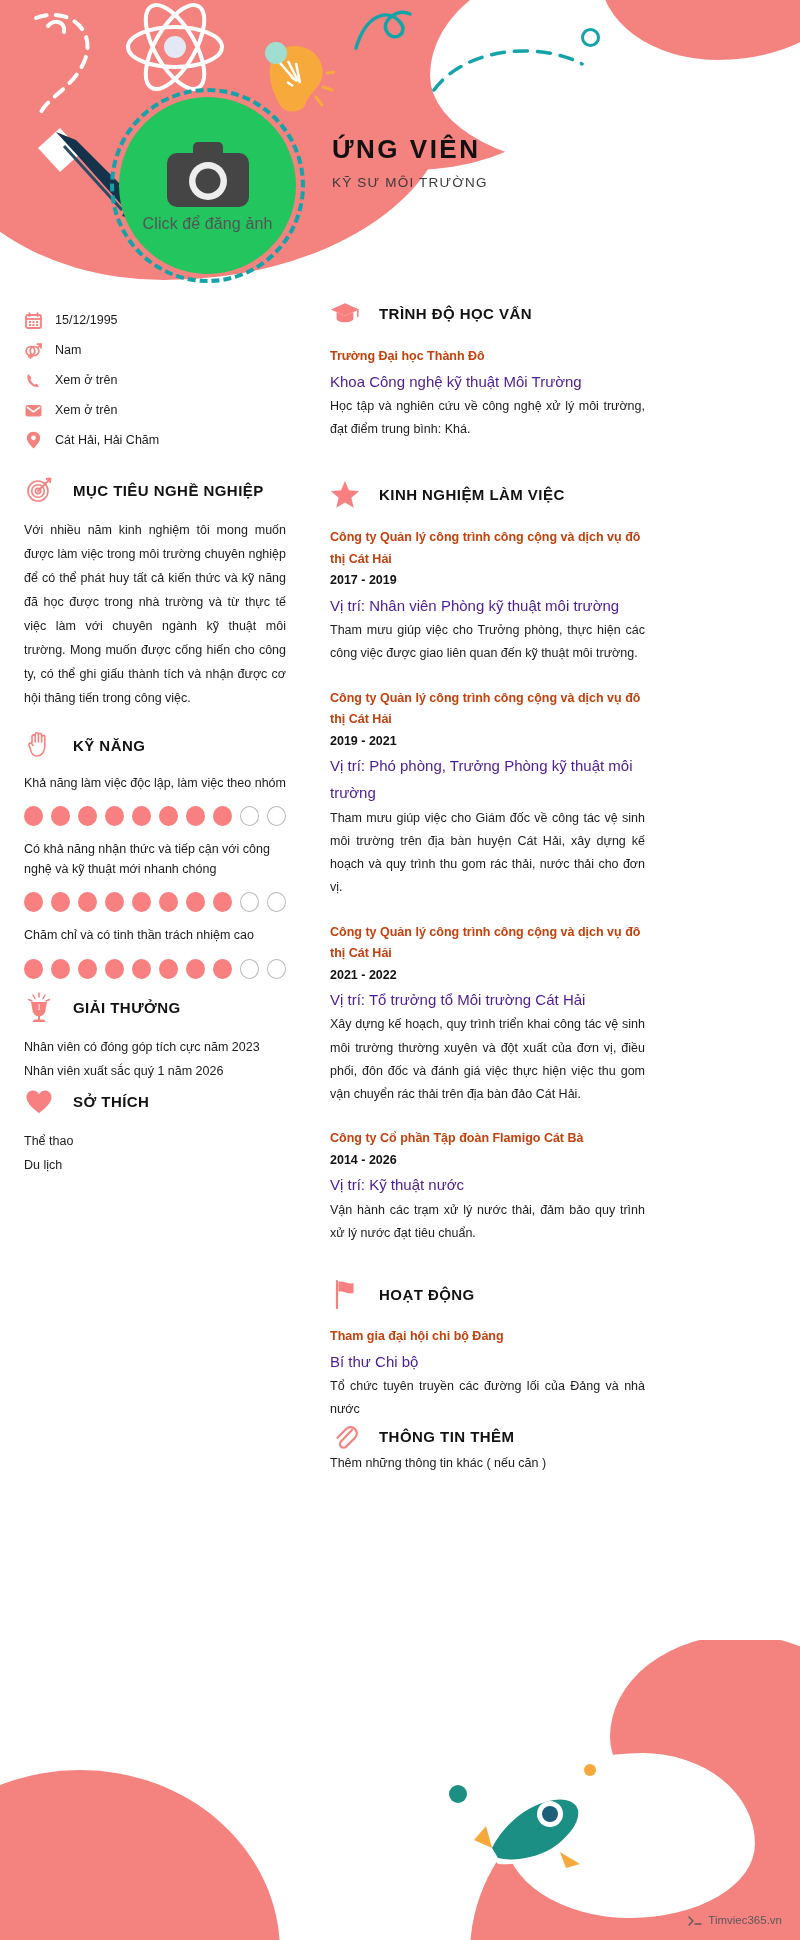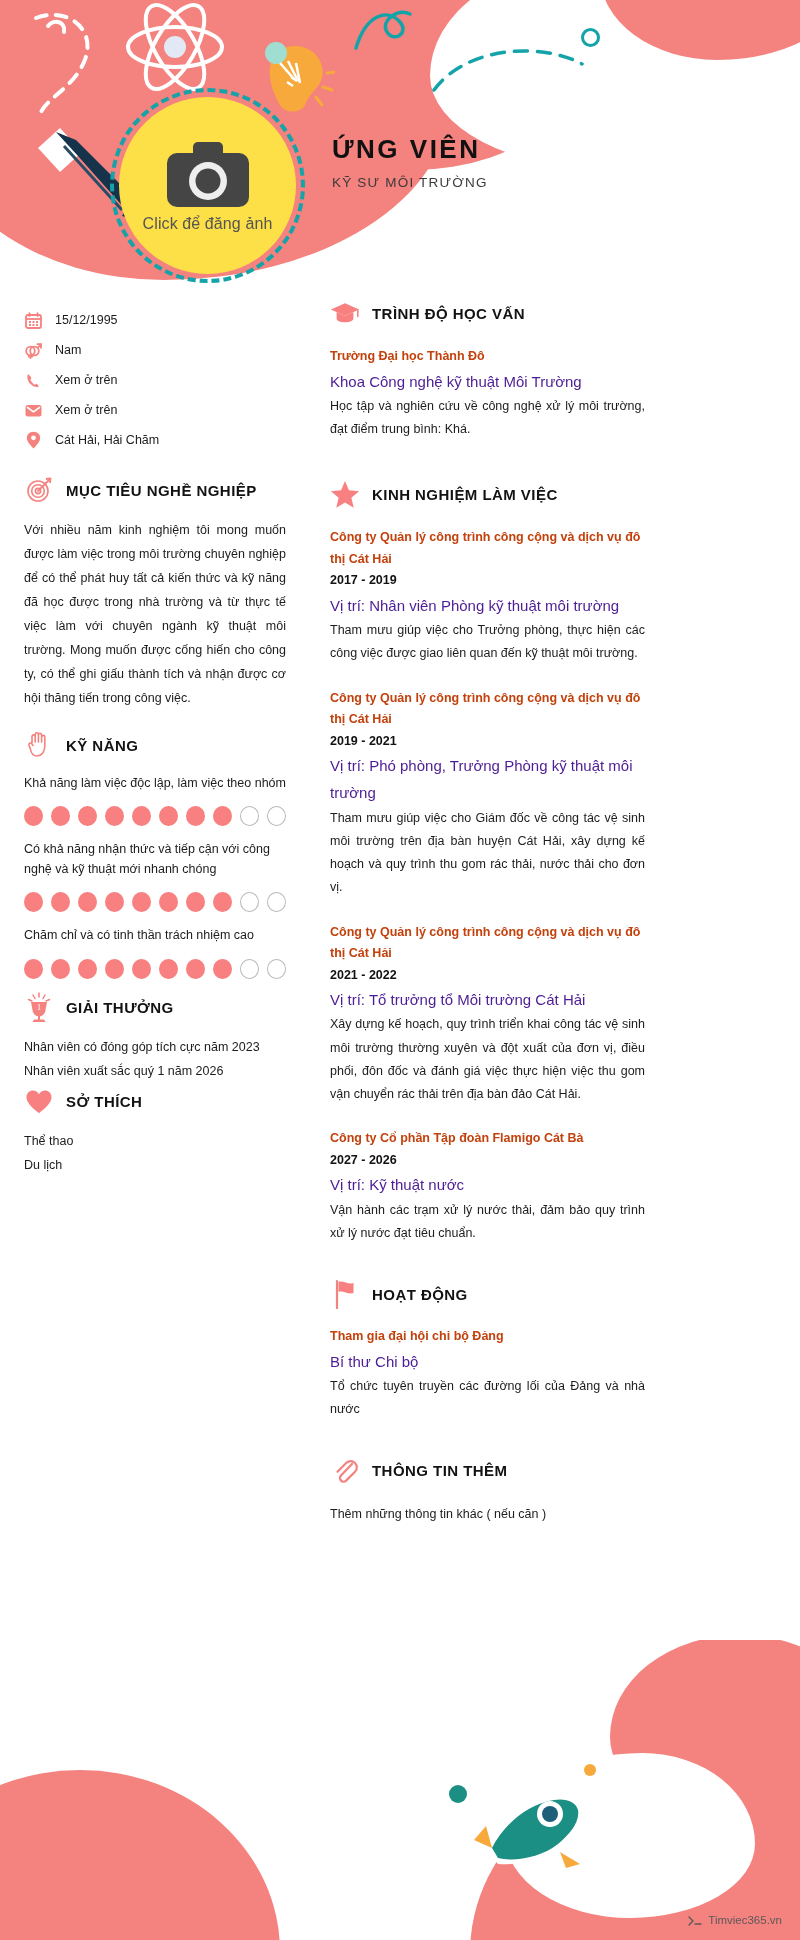--- a/index.html
+++ b/index.html
@@ -64,21 +64,21 @@
     position: absolute;
     inset: 0;
     border-radius: 50%;
     border: 4px dashed #14a3a8;
   }
   .avatar-inner {
     position: absolute;
     left: 9px; top: 9px;
     width: 177px; height: 177px;
     border-radius: 50%;
-    background: #fde047;
+    background: #22c55e;
     display: flex;
     flex-direction: column;
     align-items: center;
     justify-content: center;
     gap: 6px;
   }
   .avatar-label {
     font-size: 16px;
     color: #555555;
     letter-spacing: .1px;
@@ -144,21 +144,21 @@
   }
   .contact-tx {
     font-size: 12.5px;
     color: #1c1c1c;
   }
 
   
   .sec-head {
     display: flex;
     align-items: center;
-    gap: 12px;
+    gap: 19px;
   }
   .sec-ic {
     width: 30px; height: 30px;
     display: flex; align-items: center; justify-content: center;
     flex: 0 0 30px;
   }
   .sec-title {
     font-size: 15px;
     font-weight: bold;
     letter-spacing: .45px;
@@ -555,50 +555,50 @@
         <div class="entry-desc">Tham mưu giúp việc cho Giám đốc về công tác vệ sinh môi trường trên địa bàn huyện Cát Hải, xây dựng kế hoạch và quy trình thu gom rác thải, nước thải cho đơn vị.</div>
       </div>
       <div class="entry" style="margin-bottom:22px">
         <div class="entry-org">Công ty Quản lý công trình công cộng và dịch vụ đô thị Cát Hải</div>
         <div class="entry-date">2021 - 2022</div>
         <div class="entry-pos">Vị trí: Tổ trưởng tổ Môi trường Cát Hải</div>
         <div class="entry-desc">Xây dựng kế hoạch, quy trình triển khai công tác vệ sinh môi trường thường xuyên và đột xuất của đơn vị, điều phối, đôn đốc và đánh giá việc thực hiện việc thu gom vận chuyển rác thải trên địa bàn đảo Cát Hải.</div>
       </div>
       <div class="entry">
         <div class="entry-org">Công ty Cổ phần Tập đoàn Flamigo Cát Bà</div>
-        <div class="entry-date">2027 - 2026</div>
+        <div class="entry-date">2014 - 2026</div>
         <div class="entry-pos">Vị trí: Kỹ thuật nước</div>
         <div class="entry-desc">Vận hành các trạm xử lý nước thải, đảm bảo quy trình xử lý nước đạt tiêu chuẩn.</div>
       </div>
     </div>
 
     <div class="sec-head" style="margin-top:34px">
       <span class="sec-ic">
         <svg width="26" height="30" viewBox="0 0 26 30">
           <path d="M5 2 V29" stroke="#f4827f" stroke-width="2.2" stroke-linecap="round"></path>
           <path d="M6.5 3 C11 1 16 6 21.5 4 L21.5 14 C16 16 11 11 6.5 13 Z" fill="#f88080"></path>
         </svg>
       </span>
       <span class="sec-title">HOẠT ĐỘNG</span>
     </div>
     <div style="margin-top:17px">
       <div class="entry-org">Tham gia đại hội chi bộ Đảng</div>
       <div class="entry-pos">Bí thư Chi bộ</div>
       <div class="entry-desc">Tổ chức tuyên truyền các đường lối của Đảng và nhà nước</div>
     </div>
 
-    <div class="sec-head" style="margin-top:34px">
+    <div class="sec-head" style="">
       <span class="sec-ic">
         <svg width="26" height="28" viewBox="0 0 26 28">
           <path d="M20 7 L9 18.5 a3.6 3.6 0 0 0 5.1 5.1 L23 14.8 a6.2 6.2 0 0 0 -8.8 -8.8 L5.5 14.8" fill="none" stroke="#f4827f" stroke-width="2.2" stroke-linecap="round"></path>
         </svg>
       </span>
       <span class="sec-title">THÔNG TIN THÊM</span>
     </div>
-    <div class="entry-desc" style="margin-top:17px">Thêm những thông tin khác ( nếu căn )</div>
+    <div class="entry-desc" style="">Thêm những thông tin khác ( nếu căn )</div>
   </div>
 
   <div class="bot-band">
     <div class="bblob-1"></div>
     <div class="bblob-3"></div>
     <div class="bblob-2"></div>
     <div class="bblob-white"></div>
 
     <svg class="rocket" width="170" height="130" viewBox="0 0 170 130">
       <path d="M36 86 C50 58 78 34 112 30 C126 28 140 32 146 40 C152 50 148 66 138 78 C118 102 86 114 58 112 Z" fill="#ffffff"></path>

